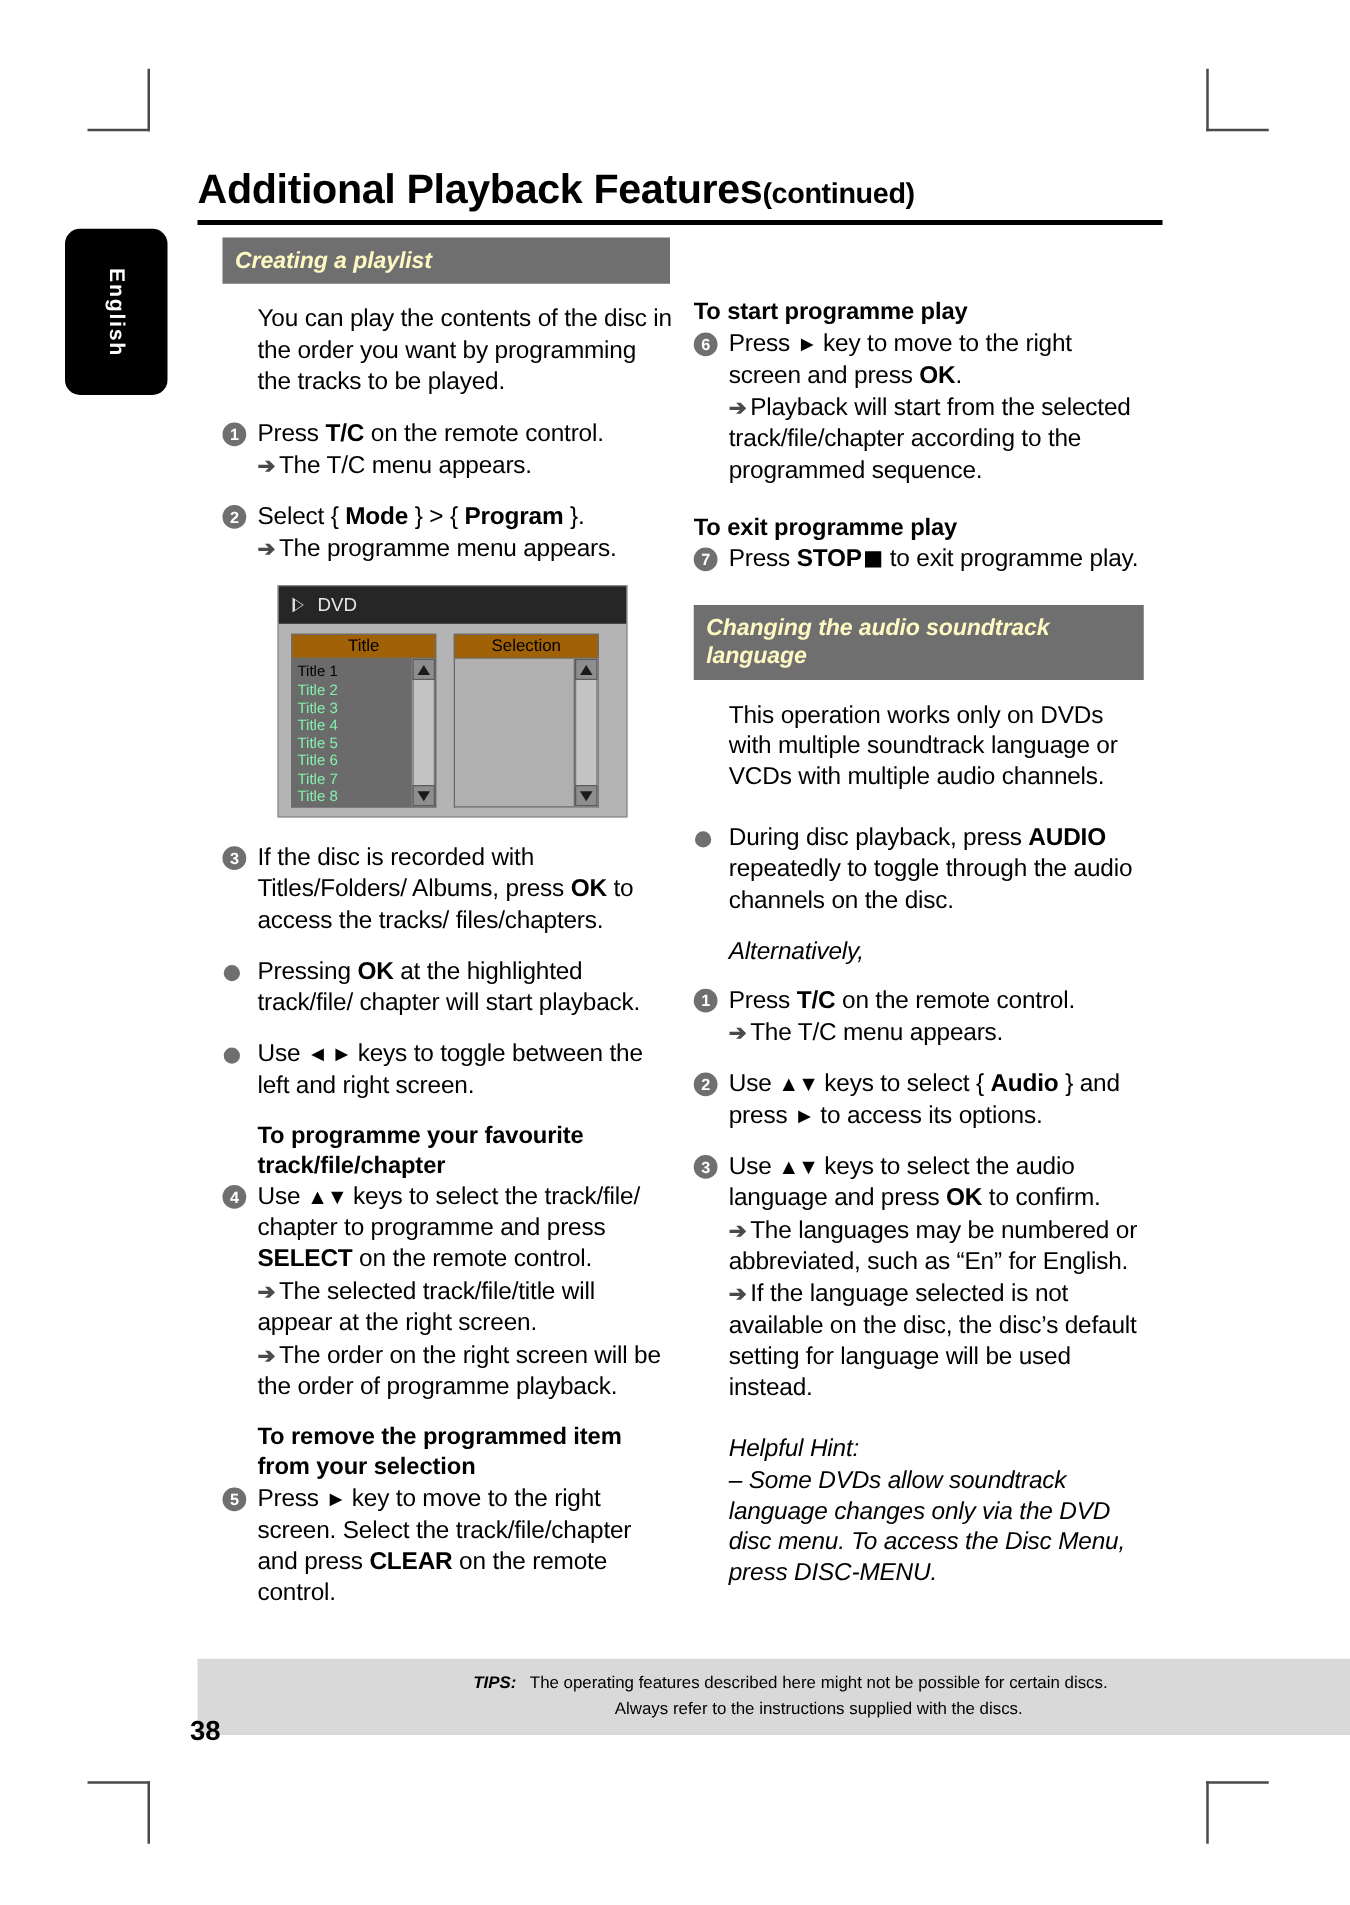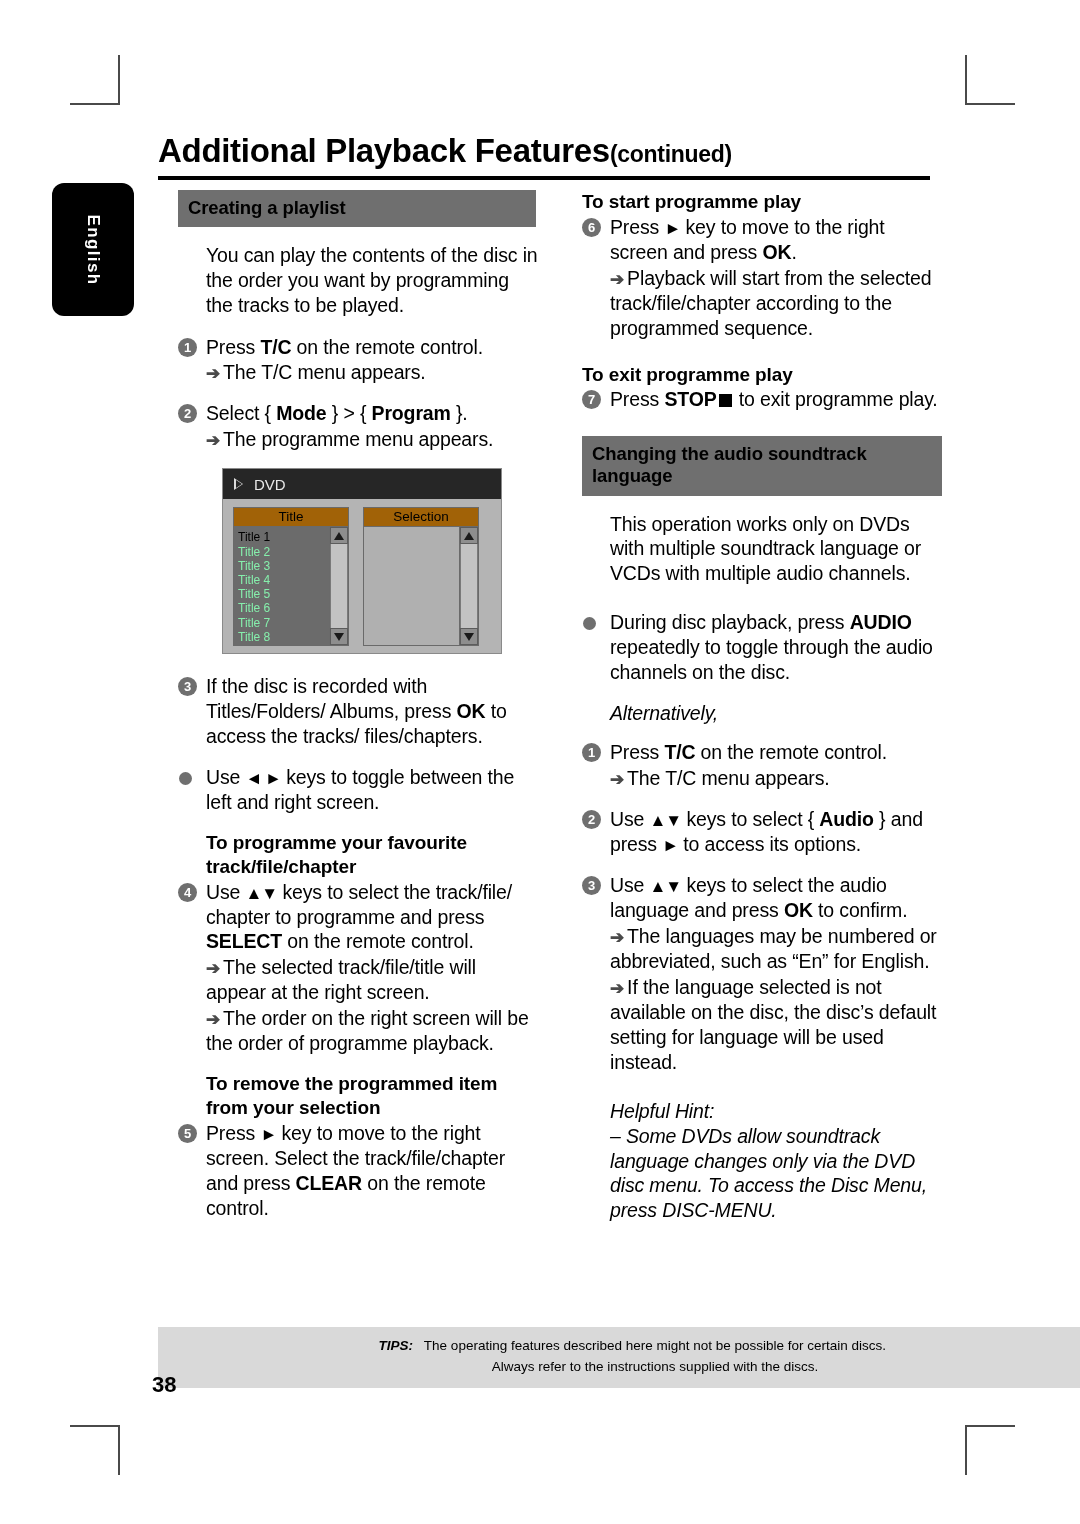--- a/index.html
+++ b/index.html
@@ -74,32 +74,33 @@
     background: #000;
   }
 
   
   .col {
     position: absolute;
     top: 190px;
     width: 360px;
   }
   .col-left  { left: 178px; }
-  .col-right { left: 582px; }
+  .col-right { left: 555px; margin-top: 48px; }
 
   
   .sec-bar {
     background: #6f6f6f;
-    color: #000000;
+    color: #fef9c3;
     font-size: 18.5px;
     font-weight: bold;
     padding: 7px 0 8px 10px;
     line-height: 1.17;
     letter-spacing: -0.1px;
     margin-bottom: 16px;
+    font-style: italic;
   }
   .sec-bar.wide { width: 348px; }
   .sec-bar.two-line { padding-bottom: 9px; }
 
   
   p {
     margin: 0 0 17px 0;
     font-size: 19.5px;
     line-height: 1.28;
     letter-spacing: -0.15px;
@@ -419,20 +420,24 @@
           </div>
         </div>
       </div>
     </div>
 
     <div class="step">
       <span class="num">3</span>
       <span>If the disc is recorded with Titles/Folders/ Albums, press </span><b>OK</b><span> to access the tracks/ files/chapters.</span>
     </div>
 
+    <div class="bullet">
+      <span class="dot"></span>
+      <span>Pressing </span><b>OK</b><span> at the highlighted track/file/ chapter will start playback.</span>
+    </div>
 
     <div class="bullet">
       <span class="dot"></span>
       <span>Use </span><span class="key">◄ ►</span><span> keys to toggle between the left and right screen.</span>
     </div>
 
     <div class="subhead">To programme your favourite track/file/chapter</div>
 
     <div class="step">
       <span class="num">4</span>

